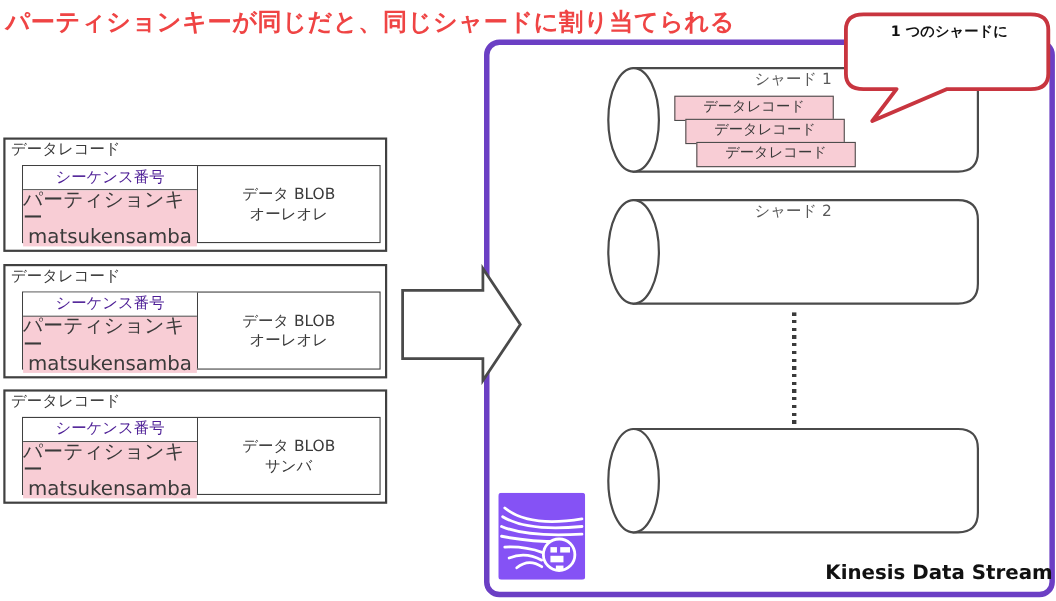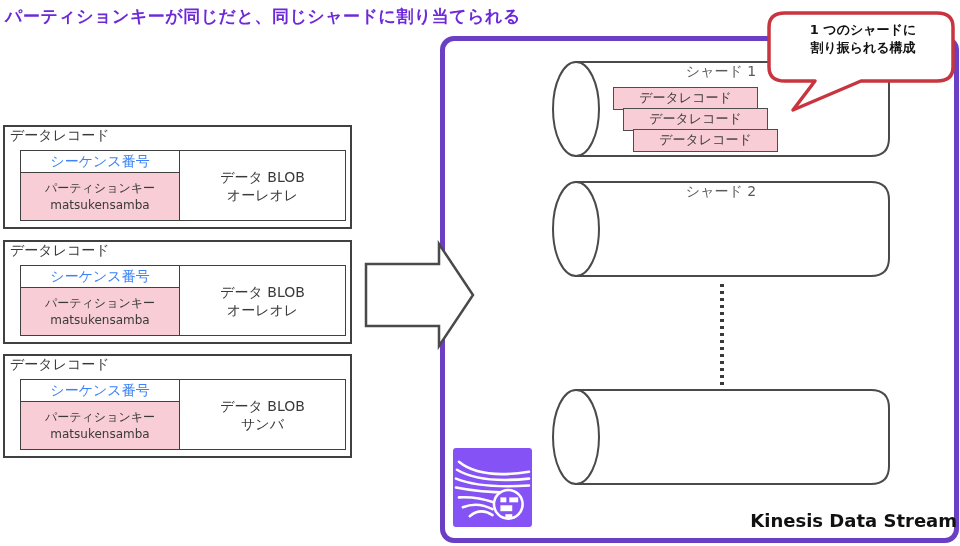--- a/index.html
+++ b/index.html
@@ -2,28 +2,28 @@
 <html><head>
 <meta charset="utf-8">
 <style>
   html,body{margin:0;padding:0;background:#fff;}
   #canvas{
     position:relative;width:960px;height:546px;background:#fff;overflow:hidden;
     font-family:"DejaVu Sans",sans-serif;color:#333;
   }
   .abs{position:absolute;}
   
-  #title{left:5px;top:5px;font-size:17px;font-weight:bold;color:#6d28d9;letter-spacing:.5px;}
+  #title{left:5px;top:5px;font-size:22px;font-weight:bold;color:#ef4444;letter-spacing:.5px;}
   
   .record{left:3px;width:345px;height:100px;border:2px solid #404040;background:#fff;}
   .record-label{position:absolute;left:5px;top:0px;font-size:14px;color:#3a3a3a;}
   .record-table{position:absolute;left:15px;top:23px;width:324px;height:69px;display:flex;border:1px solid #404040;background:#fff;}
   .col-left{width:158px;display:flex;flex-direction:column;border-right:1px solid #404040;}
-  .cell-seq{height:21px;line-height:21px;border-bottom:1px solid #404040;text-align:center;font-size:14px;color:#3b82f6;background:#fff;}
-  .cell-pk{flex:1;background:#F8CDD5;display:flex;flex-direction:column;justify-content:center;align-items:center;font-size:12px;line-height:17px;color:#3a3a3a;}
+  .cell-seq{height:21px;line-height:21px;border-bottom:1px solid #404040;text-align:center;font-size:14px;color:#4c1d95;background:#fff;}
+  .cell-pk{flex:1;background:#F8CDD5;display:flex;flex-direction:column;justify-content:center;align-items:center;font-size:18px;line-height:17px;color:#3a3a3a;}
   .cell-blob{flex:1;display:flex;flex-direction:column;justify-content:center;align-items:center;font-size:14px;line-height:18px;color:#3a3a3a;}
   
   #stream-box{left:440px;top:36px;width:509px;height:497px;border:5px solid #6B3FC4;border-radius:14px;background:#fff;}
   .shard-svg{left:551px;width:340px;height:98px;}
   .shard-label{left:551px;width:340px;text-align:center;font-size:14px;color:#595959;}
   .chip{width:143px;height:21px;background:#F8CDD5;border:1.5px solid #4d4d4d;text-align:center;font-size:13px;line-height:20px;color:#3a3a3a;}
   #dots{left:720px;top:284px;width:4px;height:102px;
     background:repeating-linear-gradient(to bottom,#3a3a3a 0px,#3a3a3a 3px,transparent 3px,transparent 7px);}
   #stream-title{left:440px;top:510px;width:517px;text-align:right;font-size:18px;font-weight:bold;color:#111;}
   
@@ -140,16 +140,15 @@
 
   <svg id="flow-arrow" class="abs" viewBox="0 0 118 110">
     <polygon points="6,24 79,24 79,4 113,55 79,106 79,86 6,86" fill="#ffffff" stroke="#4a4a4a" stroke-width="2.5" stroke-linejoin="miter"></polygon>
   </svg>
 
   <svg id="callout-svg" class="abs" viewBox="0 0 196 106">
     <path d="M 22 4 H 174 Q 190 4 190 18 V 58 Q 190 72 174 72 H 98 L 30 101 L 52 72 H 22 Q 6 72 6 58 V 18 Q 6 4 22 4 Z" fill="#ffffff" stroke="#C8353F" stroke-width="3.5" stroke-linejoin="round"></path>
   </svg>
   <div id="callout-text" class="abs">
     <div>1 つのシャードに</div>
-    <div>割り振られる構成</div>
   </div>
 
 </div>
 
 </body></html>

